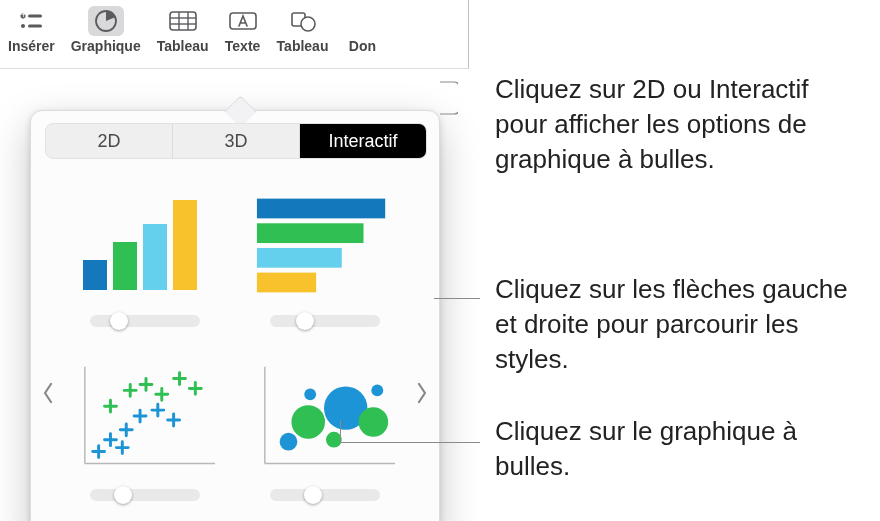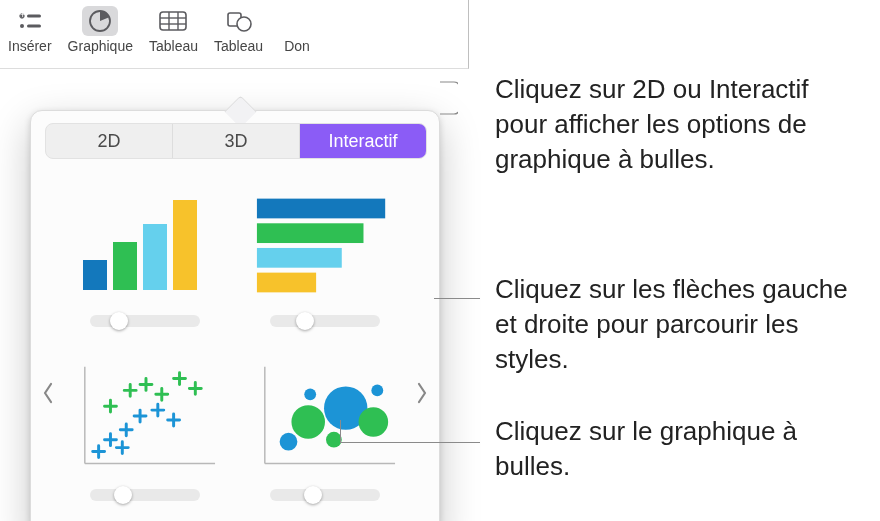--- a/index.html
+++ b/index.html
@@ -1,27 +1,27 @@
 <!DOCTYPE html>
 <html><head>
 <meta charset="utf-8">
 <style>
   html,body{margin:0;padding:0;font-family:-apple-system,BlinkMacSystemFont,"Helvetica Neue",Arial,sans-serif;background:#fff;}
   .stage{position:relative;width:880px;height:521px;}
   .toolbar{position:absolute;left:0;top:0;width:468px;height:68px;border-right:1px solid #bfbfbf;border-bottom:1px solid #ddd;display:flex;}
   .tb{flex:0 0 auto;display:flex;flex-direction:column;align-items:center;justify-content:flex-start;padding:6px 8px 0 8px;color:#464646;font-size:14px;gap:2px;}
   .tb .ic{width:36px;height:30px;display:flex;align-items:center;justify-content:center;border-radius:6px;}
   .tb.active .ic{background:#d9d9db;}
-  .tb .lab{white-space:nowrap;}
+  .tb .lab{white-space:nowrap;font-weight:bold;}
   .popover{position:absolute;left:30px;top:66px;width:408px;height:432px;border-radius:12px;background:#fcfcfc;border:1px solid #dcdcdc;box-shadow:0 14px 40px rgba(0,0,0,0.22),0 2px 6px rgba(0,0,0,0.15);margin-top:44px;}
   .pop-arrow{position:absolute;left:198px;top:-11px;width:22px;height:22px;transform:rotate(45deg);background:#f2f2f4;border-left:1px solid #dcdcdc;border-top:1px solid #dcdcdc;border-top-left-radius:4px;}
   .seg{position:absolute;left:14px;top:12px;width:380px;height:34px;border-radius:8px;background:#efefef;display:flex;border:1px solid #e2e2e2;overflow:hidden;}
   .seg .seg-btn{flex:1;display:flex;align-items:center;justify-content:center;font-size:18px;font-weight:500;color:#4a4a4a;border-right:1px solid #ddd;}
   .seg .seg-btn:last-child{border-right:none;}
-  .seg .seg-btn.sel{background:#8b5cf6;color:#fff;font-weight:500;}
+  .seg .seg-btn.sel{background:#000000;color:#fff;font-weight:500;}
   .seg-bracket{position:absolute;left:438px;top:78px;width:20px;height:38px;}
   .nav{position:absolute;top:264px;width:22px;height:36px;display:flex;align-items:center;justify-content:center;color:#7a7a7a;}
   .nav.l{left:6px;} .nav.r{right:6px;}
   .grid{position:absolute;left:36px;top:58px;width:336px;height:332px;display:grid;grid-template-columns:1fr 1fr;grid-template-rows:1fr 1fr;gap:16px 24px;}
   .cell{display:flex;flex-direction:column;align-items:center;justify-content:flex-end;gap:10px;}
   .thumb{width:148px;height:120px;display:flex;align-items:center;justify-content:center;}
   .slider{width:110px;height:12px;position:relative;border-radius:6px;background:#e9e9e9;}
   .slider .knob{position:absolute;top:-3px;width:18px;height:18px;border-radius:50%;background:#fff;box-shadow:0 1px 3px rgba(0,0,0,0.35);}
   .dots{position:absolute;bottom:14px;left:0;right:0;display:flex;justify-content:center;gap:14px;}
   .dot{width:7px;height:7px;border-radius:50%;background:#d0d0d0;}
@@ -62,20 +62,29 @@
       <div class="ic">
         <svg width="30" height="22" viewBox="0 0 30 22">
             <rect x="2" y="2" width="26" height="18" rx="3" fill="none" stroke="#5b5b5f" stroke-width="1.6"></rect>
             <line x1="2" y1="8" x2="28" y2="8" stroke="#5b5b5f" stroke-width="1.4"></line>
             <line x1="2" y1="14" x2="28" y2="14" stroke="#5b5b5f" stroke-width="1.4"></line>
             <line x1="11" y1="2" x2="11" y2="20" stroke="#5b5b5f" stroke-width="1.4"></line>
             <line x1="20" y1="2" x2="20" y2="20" stroke="#5b5b5f" stroke-width="1.4"></line>
           </svg>
       </div>
       <div class="lab">Tableau</div>
+    </div>
+    <div class="tb">
+      <div class="ic">
+        <svg width="30" height="22" viewBox="0 0 30 22">
+            <rect x="2" y="3" width="26" height="16" rx="3" fill="none" stroke="#5b5b5f" stroke-width="1.6"></rect>
+            <path d="M11 16 L15 6 L19 16 M12.5 13 H17.5" fill="none" stroke="#5b5b5f" stroke-width="1.6" stroke-linecap="round"></path>
+          </svg>
+      </div>
+      <div class="lab">Texte</div>
     </div>
     <div class="tb">
       <div class="ic">
         <svg width="28" height="24" viewBox="0 0 28 24">
             <rect x="3" y="4" width="13" height="13" rx="2" fill="none" stroke="#5b5b5f" stroke-width="1.6"></rect>
             <circle cx="19" cy="15" r="7" fill="#fff" stroke="#5b5b5f" stroke-width="1.6"></circle>
           </svg>
       </div>
       <div class="lab">Tableau</div>
     </div>

